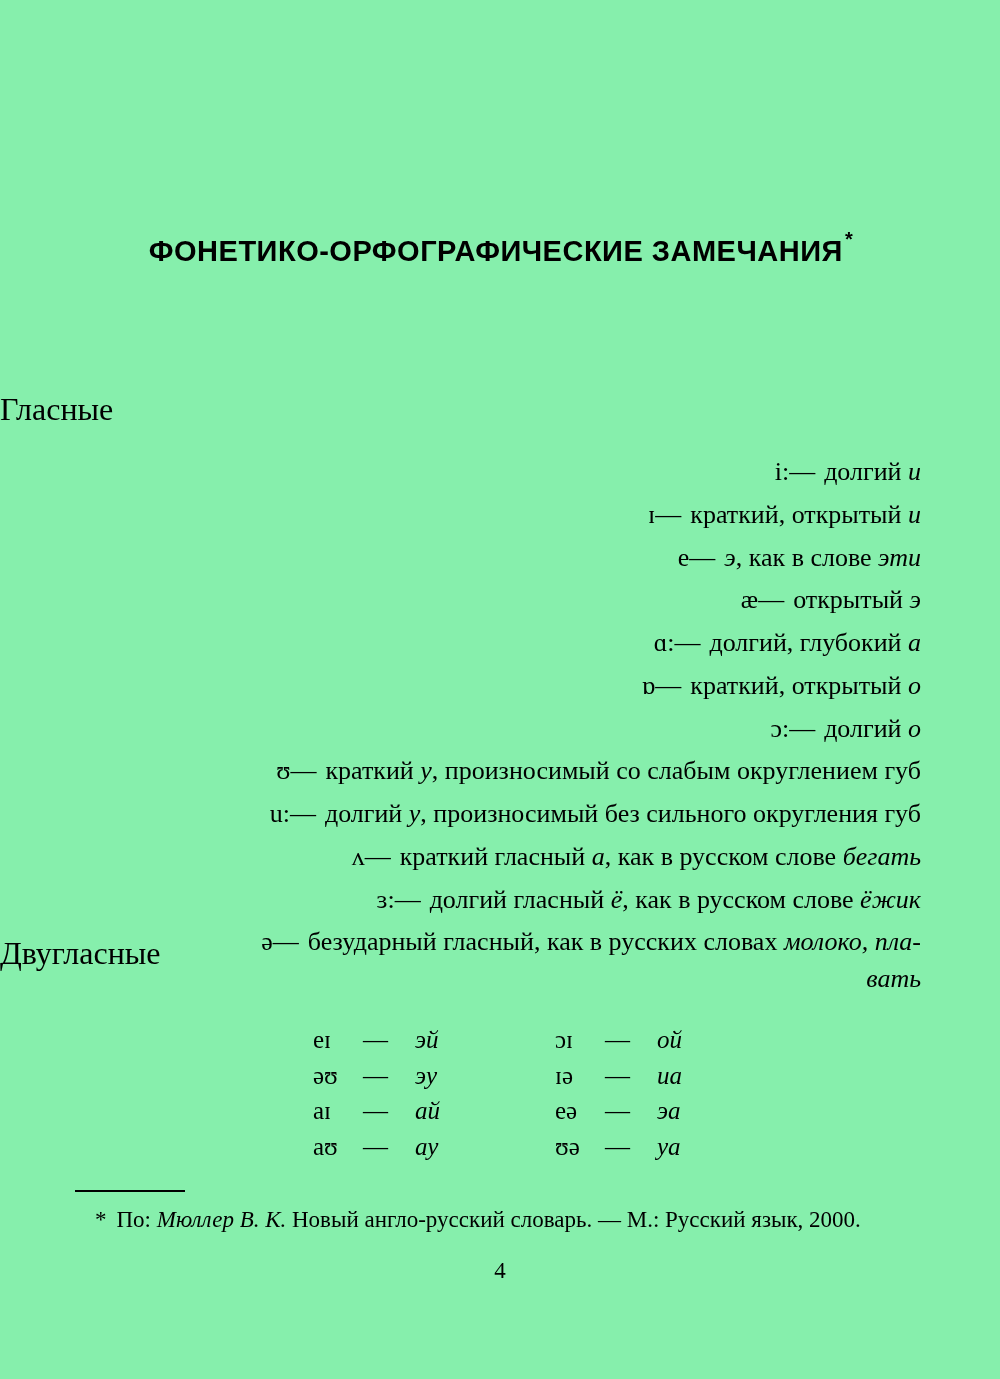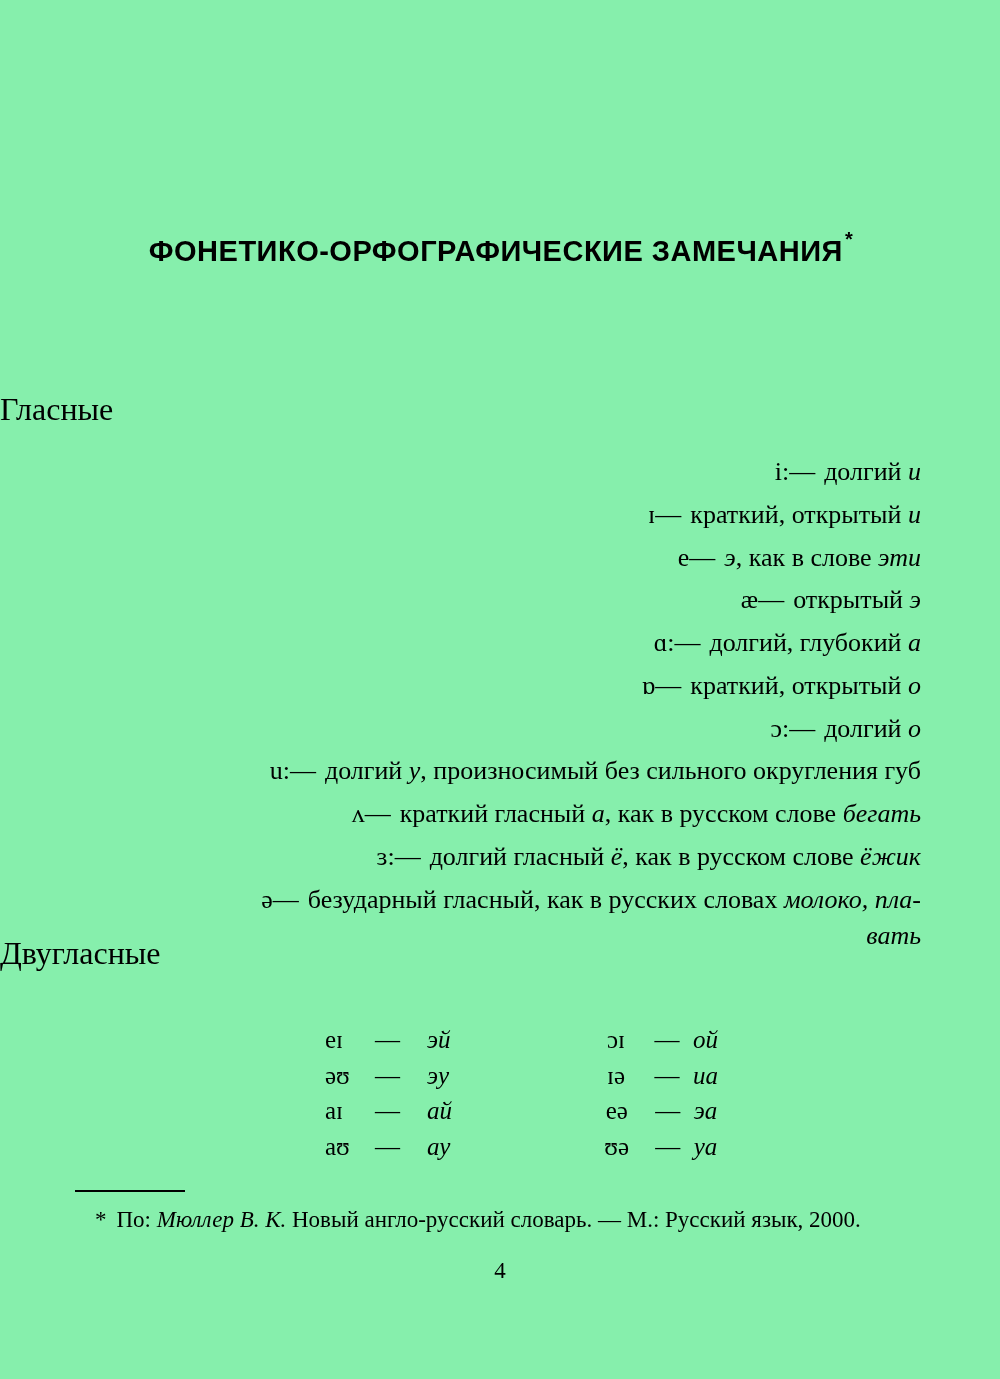--- a/index.html
+++ b/index.html
@@ -71,22 +71,22 @@
 
   .diph-col {
     position: absolute;
     top: 1022px;
     font-size: 25px;
   }
   .diph-col p {
     margin: 0;
     line-height: 35.7px;
   }
-  .diph-left  { left: 325px; }
-  .diph-right { left: 591px; text-align: center; }
+  .diph-left  { left: 313px; }
+  .diph-right { left: 555px; }
   .dsym {
     display: inline-block;
     width: 50px;
     font-family: "Liberation Serif", "DejaVu Serif", serif;
   }
   .ddash {
     display: inline-block;
     width: 52px;
   }
   .dval { font-style: italic; }
@@ -127,20 +127,21 @@
   <h2 class="section-heading vowels-heading">Гласные</h2>
 
   <div class="vowel-list">
       <p class="vowel-item"><span class="sym">i:</span><span class="dash">—</span><span class="desc"><span>долгий </span><i>и</i></span></p>
       <p class="vowel-item"><span class="sym">ɪ</span><span class="dash">—</span><span class="desc"><span>краткий, открытый </span><i>и</i></span></p>
       <p class="vowel-item"><span class="sym">e</span><span class="dash">—</span><span class="desc"><i>э</i><span>, как в слове </span><i>эти</i></span></p>
       <p class="vowel-item"><span class="sym">æ</span><span class="dash">—</span><span class="desc"><span>открытый </span><i>э</i></span></p>
       <p class="vowel-item"><span class="sym">ɑ:</span><span class="dash">—</span><span class="desc"><span>долгий, глубокий </span><i>а</i></span></p>
       <p class="vowel-item"><span class="sym">ɒ</span><span class="dash">—</span><span class="desc"><span>краткий, открытый </span><i>о</i></span></p>
       <p class="vowel-item"><span class="sym">ɔ:</span><span class="dash">—</span><span class="desc"><span>долгий </span><i>о</i></span></p>
+      <p class="vowel-item"><span class="sym">ʊ</span><span class="dash">—</span><span class="desc"><span>краткий </span><i>у</i><span>, произносимый со слабым округлением губ</span></span></p>
       <p class="vowel-item"><span class="sym">u:</span><span class="dash">—</span><span class="desc"><span>долгий </span><i>у</i><span>, произносимый без сильного округления губ</span></span></p>
       <p class="vowel-item"><span class="sym">ʌ</span><span class="dash">—</span><span class="desc"><span>краткий гласный </span><i>а</i><span>, как в русском слове </span><i>бегать</i></span></p>
       <p class="vowel-item"><span class="sym">ɜ:</span><span class="dash">—</span><span class="desc"><span>долгий гласный </span><i>ё</i><span>, как в русском слове </span><i>ёжик</i></span></p>
       <p class="vowel-item"><span class="sym">ə</span><span class="dash">—</span><span class="desc"><span>безударный гласный, как в русских словах </span><i>молоко, пла-</i><br><i>вать</i></span></p>
     </div>
 
   <h2 class="section-heading diph-heading">Двугласные</h2>
 
   <div class="diph-col diph-left">
       <p class="diph-row"><span class="dsym">eɪ</span><span class="ddash">—</span><i class="dval">эй</i></p>

